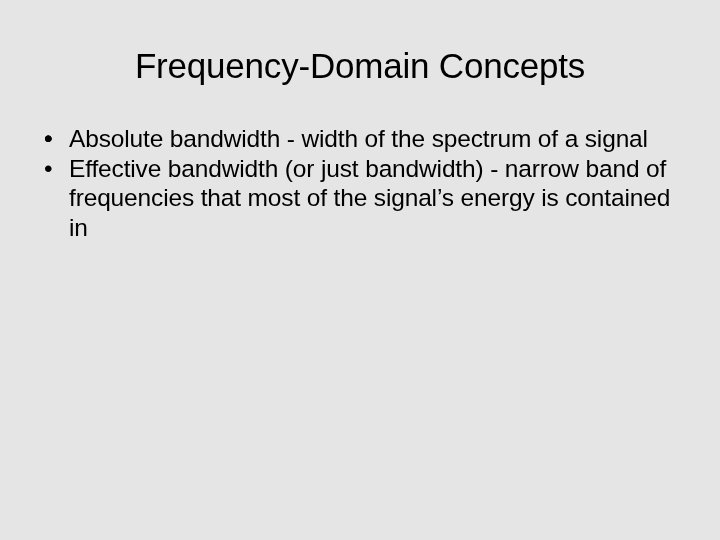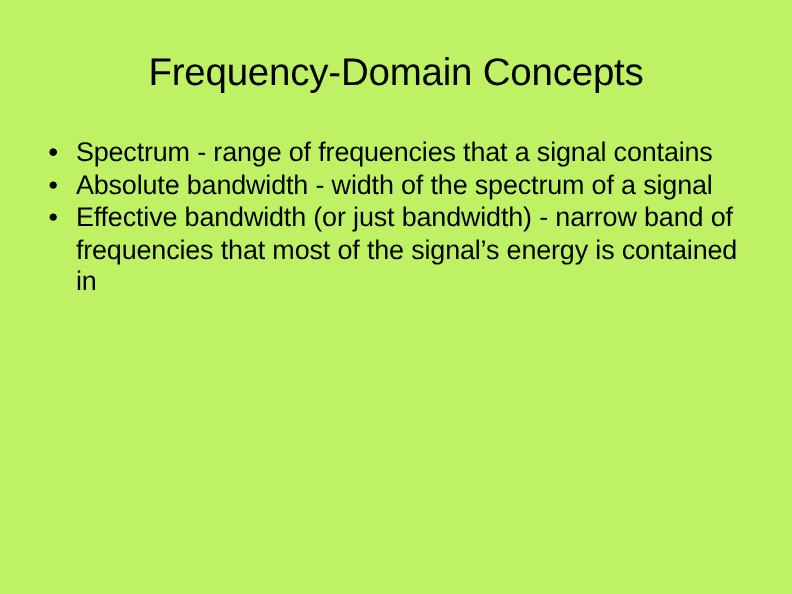--- a/index.html
+++ b/index.html
@@ -11,21 +11,21 @@
     height: 540px;
     background: #ffffff;
     font-family: "DejaVu Sans", sans-serif;
     overflow: hidden;
     position: relative;
   }
   .slide {
     position: relative;
     width: 720px;
     height: 540px;
-    background: #bef264;
+    background: #e5e5e5;
     box-sizing: border-box;
     padding-left: 19px;
   }
   .slide-title {
     position: absolute;
     top: 46px;
     left: 0;
     width: 720px;
     text-align: center;
     font-family: "Liberation Sans", sans-serif;
@@ -86,21 +86,20 @@
 
   <div class="slide-title">Frequency-Domain Concepts</div>
 
   <div class="body-block">
     <ul class="bullet-list">
       <li class="bullet-item">
         <span class="bullet-marker">•</span>
       </li>
       <li class="bullet-item">
         <span class="bullet-marker">•</span>
-        <span class="bullet-text">Spectrum - range of frequencies that a signal contains</span>
       </li>
       <li class="bullet-item">
         <span class="bullet-marker">•</span>
         <span class="bullet-text">Absolute bandwidth - width of the spectrum of a signal</span>
       </li>
       <li class="bullet-item">
         <span class="bullet-marker">•</span>
         <span class="bullet-text">Effective bandwidth (or just bandwidth) - narrow band of frequencies that most of the signal’s energy is contained in</span>
       </li>
     </ul>

